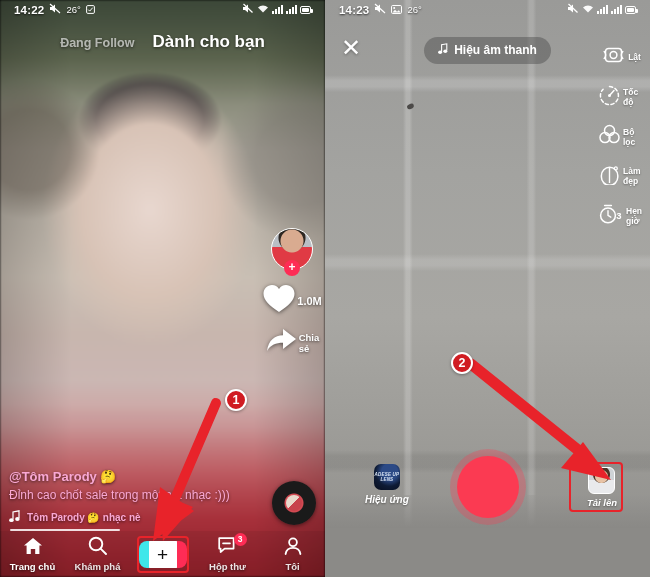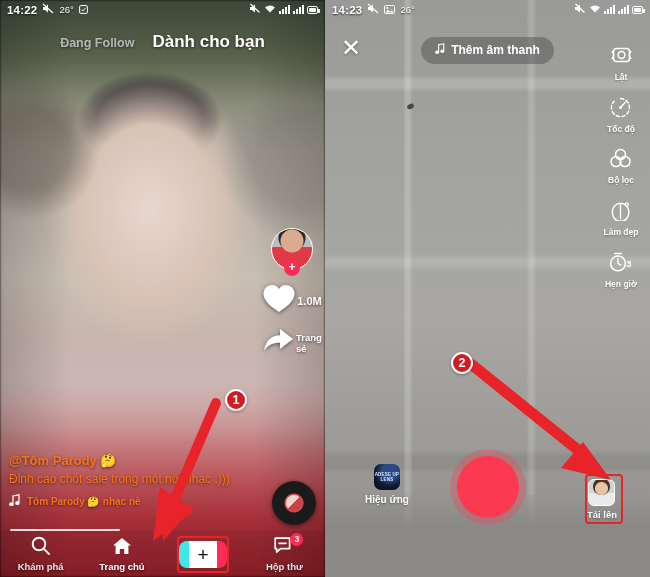--- a/index.html
+++ b/index.html
@@ -33,21 +33,21 @@
       radial-gradient(circle at 30px 150px, rgba(90,80,70,.45) 0 40px, rgba(0,0,0,0) 70px),
       radial-gradient(circle at 300px 160px, rgba(120,115,110,.4) 0 45px, rgba(0,0,0,0) 80px),
       linear-gradient(90deg, rgba(0,0,0,.18) 0%, rgba(0,0,0,0) 22%, rgba(0,0,0,0) 78%, rgba(0,0,0,.18) 100%);
   }
   .blurwrap { position:absolute; inset:0; filter: blur(1.1px); }
 
   
   .statusbar {
     position: absolute; top: 0; left: 0; right: 0; height: 19px;
     display: flex; align-items: center; justify-content: space-between;
-    padding: 0 7px; color: #fff; font-size: 11px; z-index: 40;
+    padding: 0 14px; color: #fff; font-size: 11px; z-index: 40;
     text-shadow: 0 1px 2px rgba(0,0,0,.7);
   }
   .sb-left { display:flex; align-items:center; gap:5px; }
   .sb-right { display:flex; align-items:center; gap:3px; }
   .sb-time { font-size: 11.5px; font-weight: 600; letter-spacing:.2px; }
   .sb-temp { font-size: 9.5px; }
   .icon-sm { display:inline-block; }
   .bars { display:flex; align-items:flex-end; gap:1px; height:9px; }
   .bars i { display:block; width:2px; background:#fff; }
   .bars i:nth-child(1){height:3px} .bars i:nth-child(2){height:5px}
@@ -80,22 +80,22 @@
     position:absolute; bottom:-6px; left:50%; transform:translateX(-50%);
     width:16px; height:16px; border-radius:50%; background:#fe2c55; color:#fff;
     font-size:12px; line-height:15px; text-align:center; font-weight:700;
   }
   .rail-item { display:flex; align-items:center; gap:1px; }
   .rail-count { color:#fff; font-size:11px; font-weight:600; text-shadow:0 1px 3px rgba(0,0,0,.6); }
   .rail-label { color:#fff; font-size:9.5px; font-weight:600; text-shadow:0 1px 3px rgba(0,0,0,.6); }
   .glyph { filter: drop-shadow(0 1px 2px rgba(0,0,0,.55)); }
 
   
-  .caption { position:absolute; left:9px; bottom:68px; width:225px; z-index:30;
-             color:#f97316; text-shadow:0 1px 3px rgba(0,0,0,.6); }
+  .caption { position:absolute; left:9px; bottom:52px; width:225px; z-index:30;
+             color:#f9a8d4; text-shadow:0 1px 3px rgba(0,0,0,.6); }
   .cap-user { font-size:13px; font-weight:700; margin-bottom:4px; }
   .cap-desc { font-size:12px; line-height:15px; font-weight:500; }
   .cap-tags { font-size:12px; font-weight:700; margin-top:1px; }
   .cap-music { display:flex; align-items:center; gap:7px; margin-top:7px; font-size:10px; font-weight:600; }
 
   
   .disc { position:absolute; right:9px; bottom:52px; width:44px; height:44px; border-radius:50%;
           background: radial-gradient(circle, #d24a52 0 9px, #1a1a1a 10px 100%);
           box-shadow: 0 1px 4px rgba(0,0,0,.5); z-index:30; overflow:hidden; }
   .disc::after{content:"";position:absolute;left:50%;top:50%;transform:translate(-50%,-50%);
@@ -149,36 +149,36 @@
   .cam-top { position:absolute; top:28px; left:0; right:0; height:44px; z-index:30;
              display:flex; align-items:center; justify-content:center; }
   .close-x { position:absolute; left:16px; top:8px; color:#fff; font-size:24px; line-height:1; font-weight:300;
              text-shadow:0 1px 3px rgba(0,0,0,.35); }
   .sound-pill { display:flex; align-items:center; gap:6px;
     background: rgba(70,70,70,.42); color:#fff; font-size:12px; font-weight:600;
     padding:6px 14px; border-radius:16px; }
 
   .cam-rail { position:absolute; right:6px; top:44px; width:46px; z-index:30;
               display:flex; flex-direction:column; align-items:center; gap:14px; }
-  .cam-rail-item { display:flex; flex-direction:column; align-items:center; gap:2px; }
+  .cam-rail-item { display:flex; flex-direction:row; align-items:center; gap:2px; }
   .cam-rail-label { color:#fff; font-size:8.5px; font-weight:600; text-shadow:0 1px 2px rgba(0,0,0,.35); }
 
-  .cam-bottom { position:absolute; left:0; right:0; bottom:49px; height:70px; z-index:30; }
+  .cam-bottom { position:absolute; left:0; right:0; bottom:49px; height:70px; z-index:30;font-style:italic; }
   .fx-btn { position:absolute; left:40px; top:6px; display:flex; flex-direction:column; align-items:center; gap:4px; }
   .fx-thumb { width:26px; height:26px; border-radius:7px;
     background: radial-gradient(circle at 60% 30%, #2c4a86 0 8px, #0e1b35 60%, #070d1c 100%);
     display:flex; align-items:center; justify-content:center; overflow:hidden; position:relative;}
   .fx-thumb span{ color:#dbe6f5; font-size:4.5px; font-weight:700; line-height:5px; text-align:center; letter-spacing:.2px;}
   .fx-label { color:#fff; font-size:10px; font-weight:600; text-shadow:0 1px 2px rgba(0,0,0,.4); }
 
   .record { position:absolute; left:50%; top:-2px; transform:translateX(-50%);
             width:62px; height:62px; border-radius:50%; background:#fb3a52;
             box-shadow: 0 0 0 7px rgba(251,58,82,.30); }
 
-  .upload-hl { position:absolute; right:27px; top:16px; padding:3px 4px 2px 0;
+  .upload-hl { position:absolute; right:27px; top:4px; padding:3px 4px 2px 16px;
                border:2.5px solid #e8232a; border-radius:4px; }
   .upload-btn { display:flex; flex-direction:column; align-items:center; gap:3px; }
   .up-thumb { width:27px; height:27px; border-radius:6px; border:1.5px solid #fff; overflow:hidden;
     background:
       radial-gradient(circle at 50% 34%, #e8c3a5 0 6px, rgba(0,0,0,0) 7px),
       radial-gradient(circle at 50% 26%, #4a3426 0 8px, rgba(0,0,0,0) 9px),
       linear-gradient(180deg,#cfd3d6 0 50%, #e9eaec 50% 100%); }
   .up-label { color:#fff; font-size:9.5px; font-weight:600; text-shadow:0 1px 2px rgba(0,0,0,.4); }
 
   .cam-navbar { position:absolute; left:0; right:0; bottom:0; height:49px; background:#8b8a87; z-index:25; }
@@ -271,21 +271,21 @@
         <span class="rail-count">1.0M</span>
       </div>
 
 
       <div class="rail-item">
         <span class="glyph">
           <svg width="33" height="27" viewBox="0 0 33 27">
               <path d="M18 2v6.2C9.5 8.6 3.5 13 2 24c3.6-6.2 9-8.2 16-8.2V22l13-10z" fill="#fff"></path>
             </svg>
         </span>
-        <span class="rail-label">Trang sẻ</span>
+        <span class="rail-label">Chia sẻ</span>
       </div>
     </div>
 
     <div class="caption">
       <div class="cap-user">@Tôm Parody 🤔</div>
       <div class="cap-desc">Đỉnh cao chốt sale trong một nốt nhạc :)))</div>
       <div class="cap-music">
         <span>
           <svg width="11" height="13" viewBox="0 0 11 13">
               <path d="M4 9.6V2l6-1.2v7.3" stroke="#fff" stroke-width="1.2" fill="none"></path>
@@ -296,35 +296,35 @@
         <span>Tôm Parody 🤔      nhạc nè</span>
       </div>
     </div>
 
     <div class="disc"></div>
     <div class="home-indicator"></div>
 
     <div class="bottomnav">
       <div class="navitem">
         <span>
+          <svg width="20" height="18" viewBox="0 0 20 18">
+              <path d="M10 1L1 8.4h2.6V17h4.2v-5h4.4v5h4.2V8.4H19z" fill="#fff"></path>
+            </svg>
+        </span>
+        <span class="navlabel">Trang chủ</span>
+      </div>
+
+      <div class="navitem">
+        <span>
           <svg width="19" height="19" viewBox="0 0 19 19">
               <circle cx="8" cy="8" r="6.3" fill="none" stroke="#fff" stroke-width="1.9"></circle>
               <path d="M12.6 12.6L18 18" stroke="#fff" stroke-width="1.9" stroke-linecap="round"></path>
             </svg>
         </span>
         <span class="navlabel dim">Khám phá</span>
-      </div>
-
-      <div class="navitem">
-        <span>
-          <svg width="20" height="18" viewBox="0 0 20 18">
-              <path d="M10 1L1 8.4h2.6V17h4.2v-5h4.4v5h4.2V8.4H19z" fill="#fff"></path>
-            </svg>
-        </span>
-        <span class="navlabel">Trang chủ</span>
       </div>
 
       <div class="navitem">
         <div class="create-hl">
           <div class="create-btn">
             <span class="create-plus">+</span>
           </div>
         </div>
       </div>
 
@@ -332,20 +332,29 @@
         <span>
           <svg width="20" height="18" viewBox="0 0 20 18">
               <path d="M1.2 1.2h14.4v10.4H6.6L2.6 15V11.6H1.2z" fill="none" stroke="#fff" stroke-width="1.7" stroke-linejoin="round"></path>
               <path d="M5 6.4h7" stroke="#fff" stroke-width="1.6" stroke-linecap="round"></path>
             </svg>
         </span>
         <span class="msg-badge">3</span>
         <span class="navlabel dim">Hộp thư</span>
       </div>
 
+      <div class="navitem">
+        <span>
+          <svg width="18" height="18" viewBox="0 0 18 18">
+              <circle cx="9" cy="5.3" r="3.9" fill="none" stroke="#fff" stroke-width="1.8"></circle>
+              <path d="M1.6 17c.6-4 3.7-6.1 7.4-6.1s6.8 2.1 7.4 6.1" fill="none" stroke="#fff" stroke-width="1.8" stroke-linecap="round"></path>
+            </svg>
+        </span>
+        <span class="navlabel dim">Tôi</span>
+      </div>
     </div>
 
     <div class="step" style="left:225px; top:389px;">1</div>
     <svg class="arrow-svg" style="left:150px; top:395px;" width="80" height="150" viewBox="0 0 80 150">
       <path d="M70 6 L28 106 L43 112 L13 146 L8 98 L22 104 L64 3 Z" fill="#e8232a"></path>
       <path d="M66 8 L24 106" stroke="#e8232a" stroke-width="10" stroke-linecap="round"></path>
       <path d="M3 146 L10 92 L44 116 Z" fill="#e8232a"></path>
     </svg>
   </div>
 
@@ -404,21 +413,21 @@
     <div class="cam-top">
       <div class="close-x">✕</div>
       <div class="sound-pill">
         <span>
           <svg width="10" height="12" viewBox="0 0 10 12">
               <path d="M3.6 8.8V1.8l5.2-1v6.6" stroke="#fff" stroke-width="1.1" fill="none"></path>
               <ellipse cx="2.1" cy="9.3" rx="2" ry="1.7" fill="#fff"></ellipse>
               <ellipse cx="7.3" cy="8.2" rx="2" ry="1.7" fill="#fff"></ellipse>
             </svg>
         </span>
-        <span>Thêm âm thanh</span>
+        <span>Hiệu âm thanh</span>
       </div>
     </div>
 
     <div class="cam-rail">
       <div class="cam-rail-item">
         <span>
           <svg width="25" height="22" viewBox="0 0 25 22">
             <rect x="4.5" y="4.5" width="16" height="13" rx="3" fill="none" stroke="#fff" stroke-width="1.5"></rect>
             <circle cx="12.5" cy="11" r="3.4" fill="none" stroke="#fff" stroke-width="1.5"></circle>
             <path d="M3.2 7.5a5 5 0 0 1 0 7" fill="none" stroke="#fff" stroke-width="1.5" stroke-linecap="round"></path>

